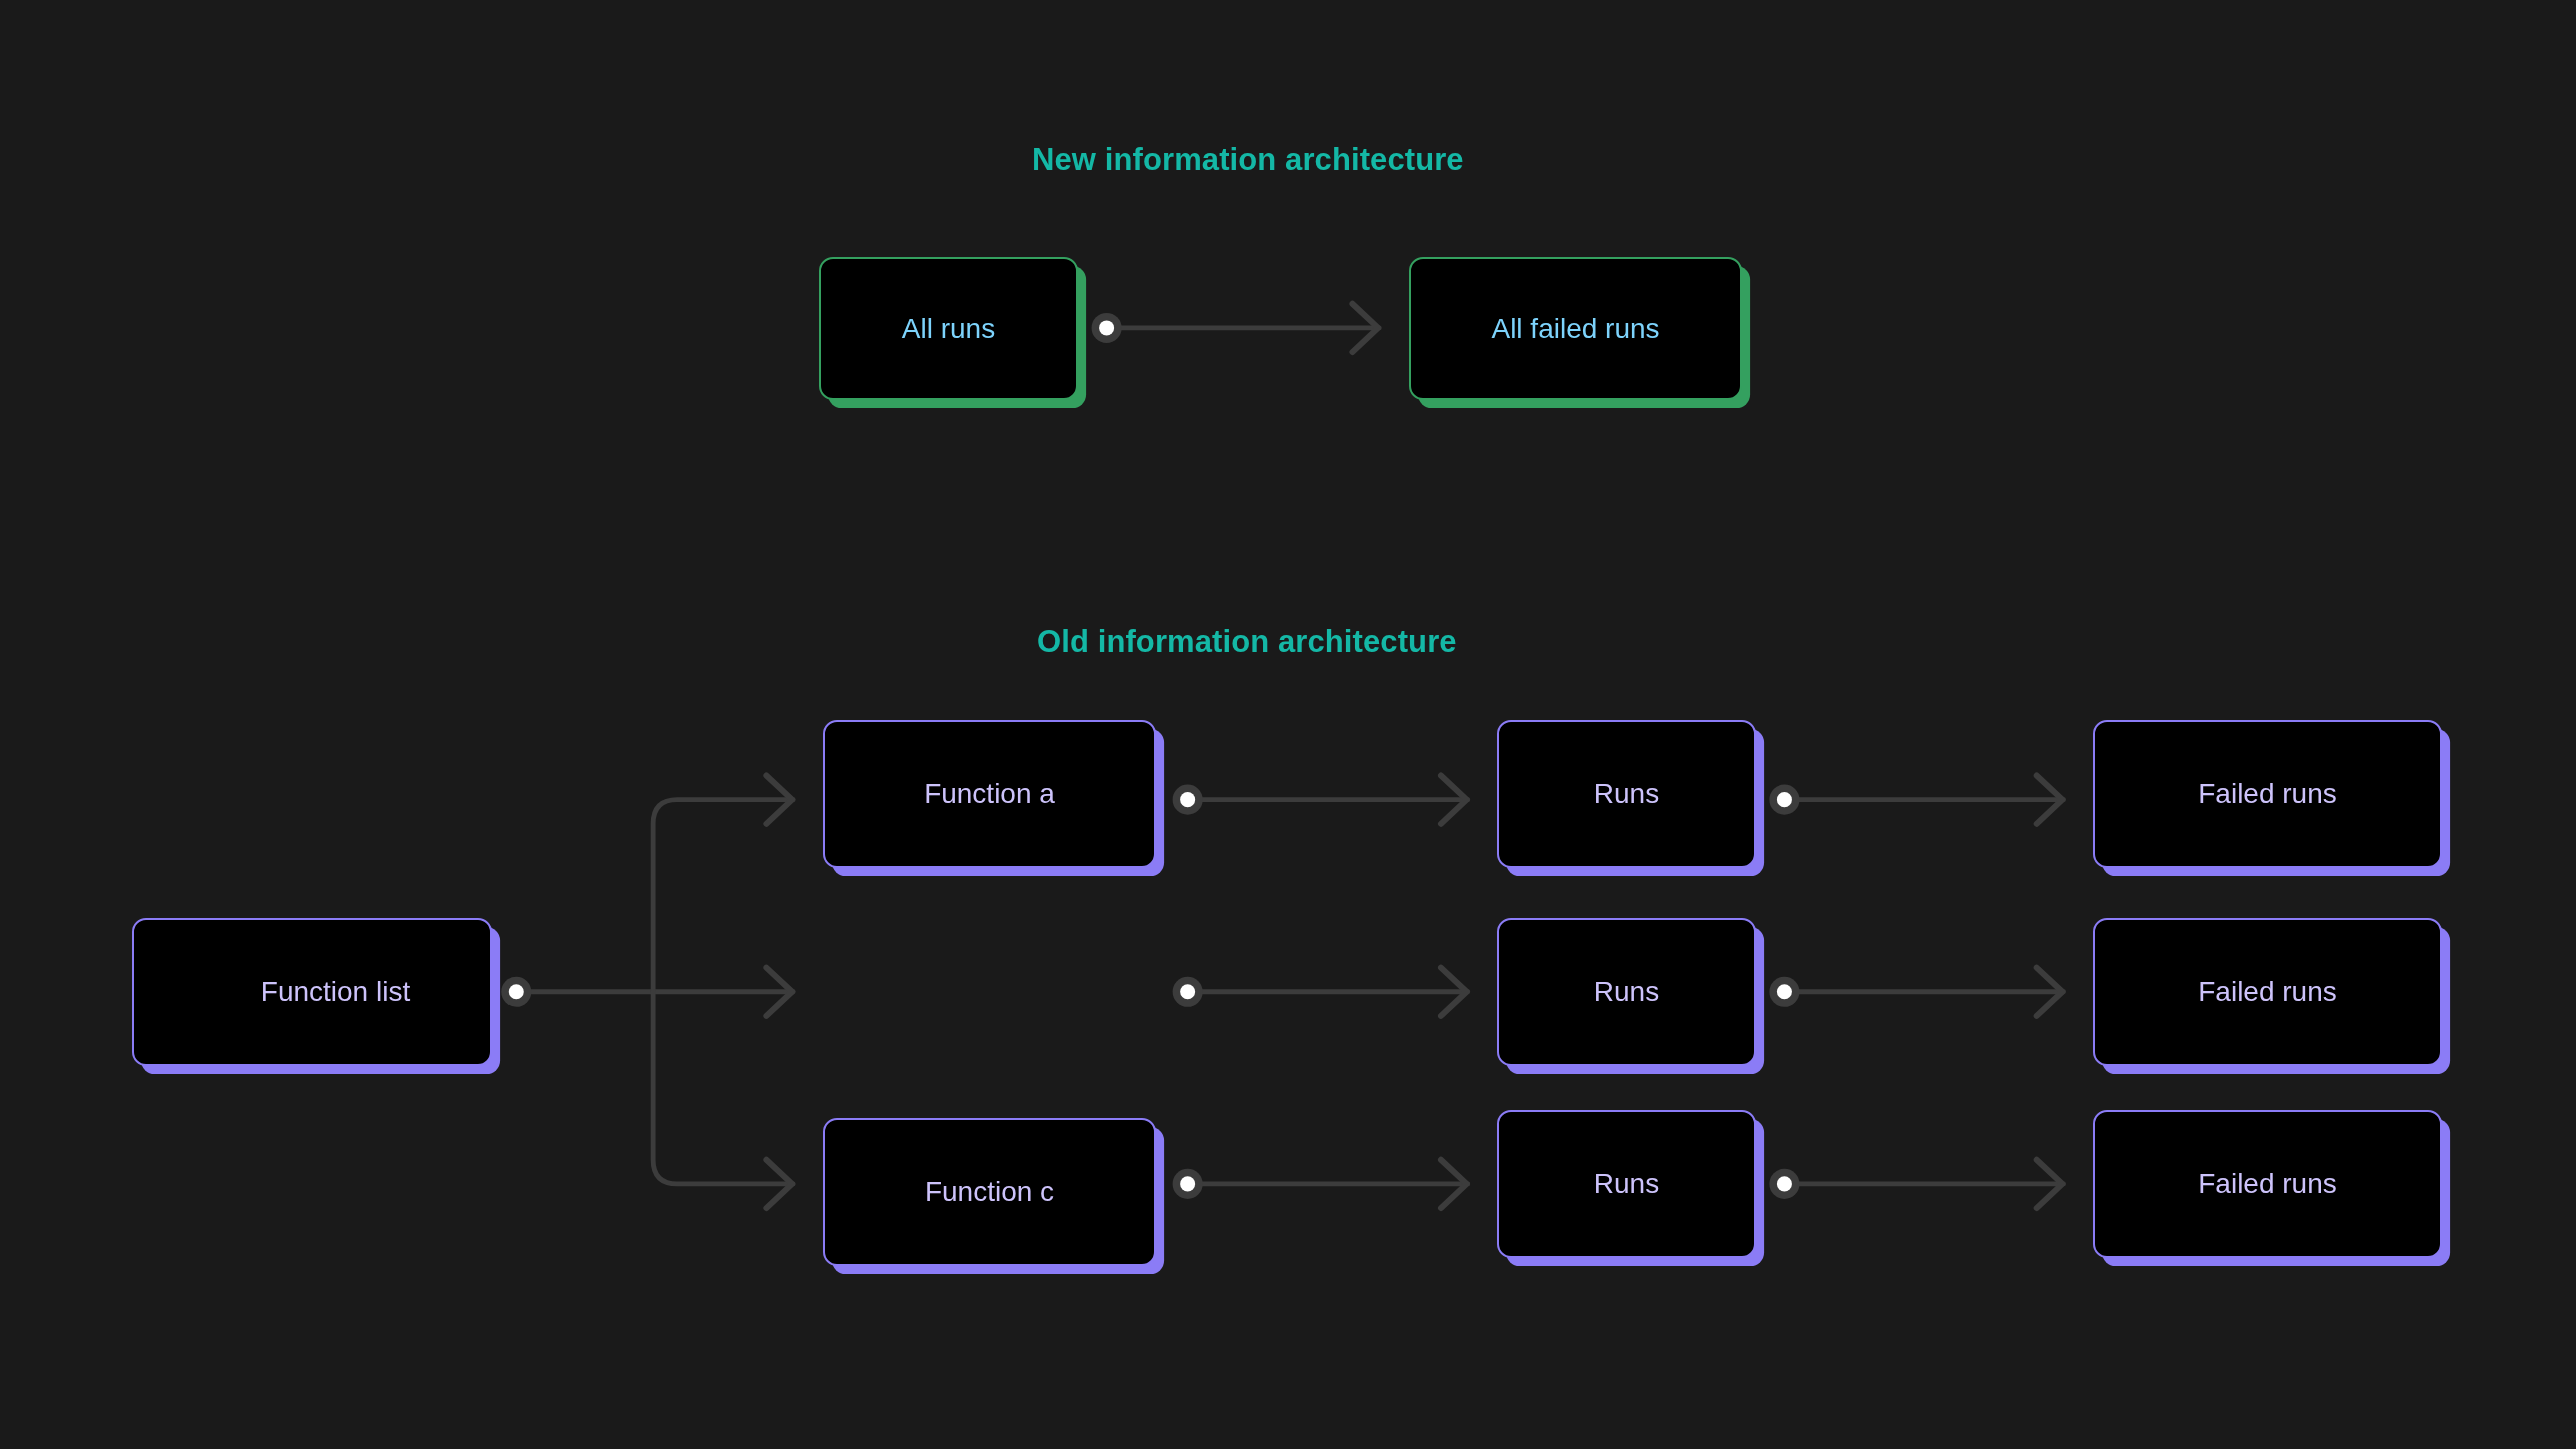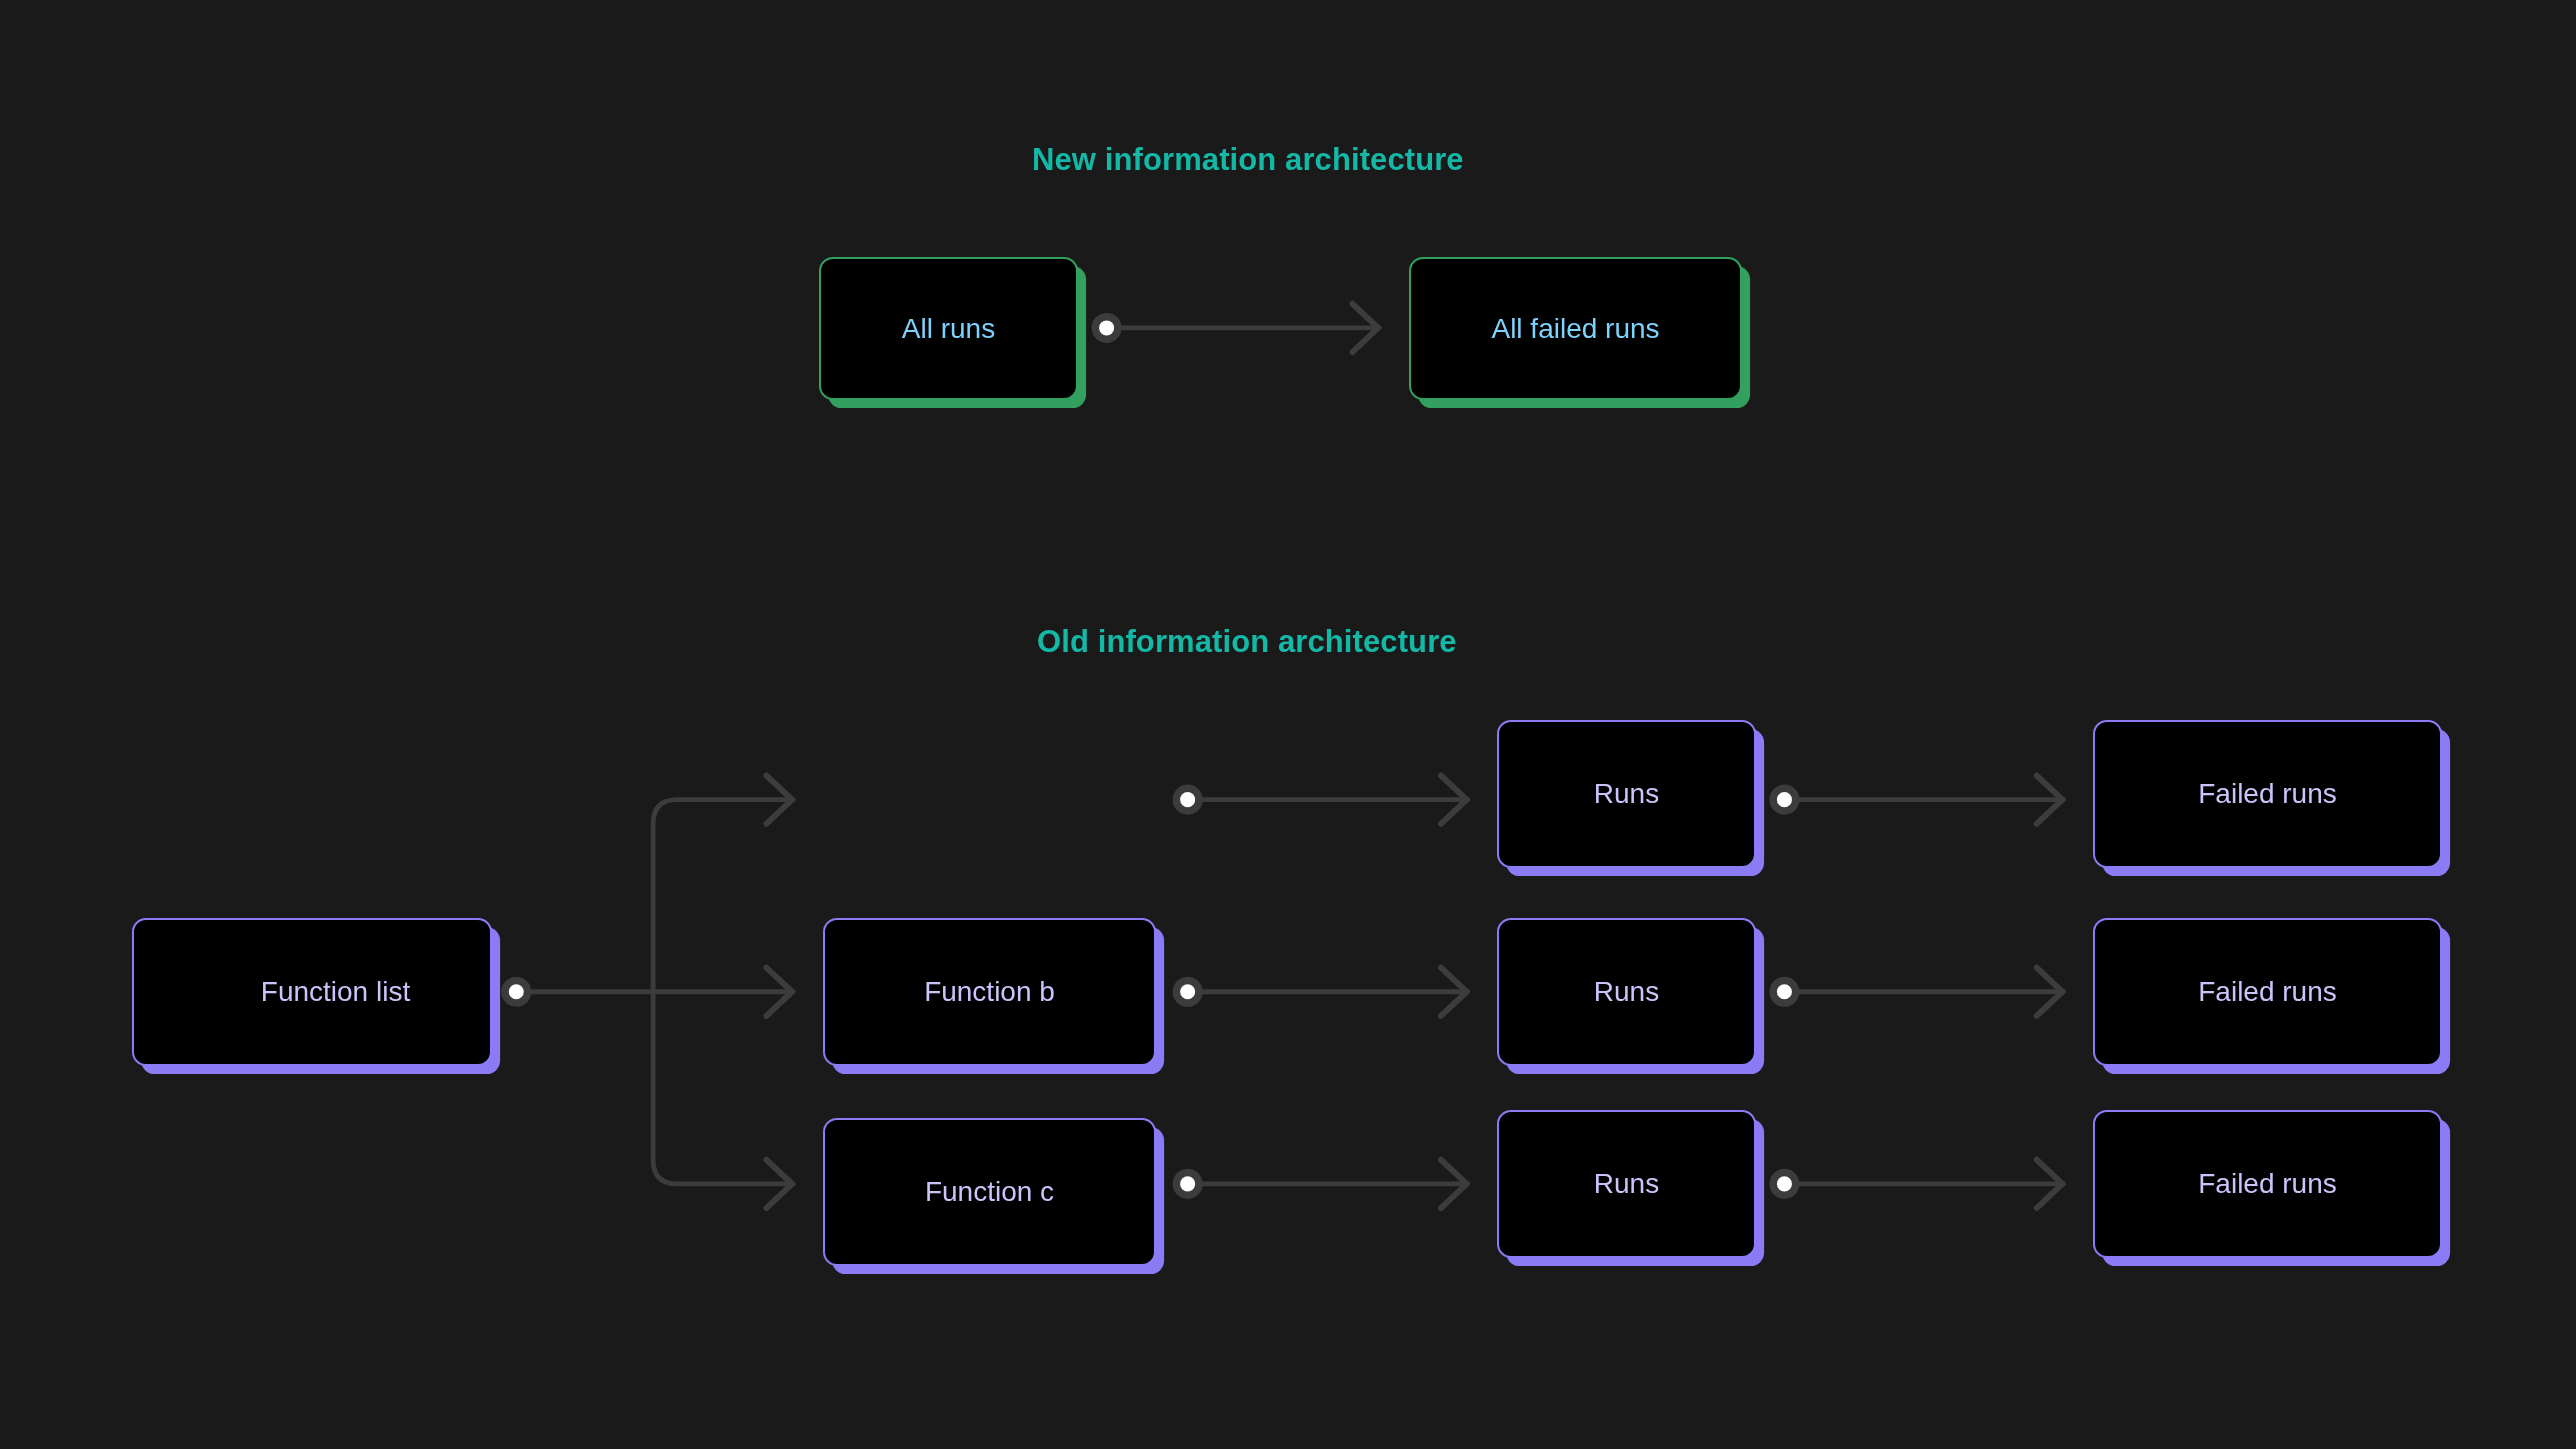--- a/index.html
+++ b/index.html
@@ -157,22 +157,22 @@
       <circle class="dot-core" cx="3325" cy="2206" r="14"></circle>
     </g>
   </svg>
 
   <div class="node green" style="left:819px; top:257px; width:259px; height:143px;">All runs</div>
 
   <div class="node green" style="left:1409px; top:257px; width:333px; height:143px;">All failed runs</div>
 
   <div class="node purple" style="left:132px; top:918px; width:360px; height:148px;padding-left:47px;">Function list</div>
 
+  <div class="node purple" style="left:823px; top:720px; width:333px; height:148px;">Function a</div>
 
-  <div class="node purple" style="left:823px; top:918px; width:333px; height:148px;">Function b</div>
 
   <div class="node purple" style="left:823px; top:1110px; width:333px; height:148px;margin-top:8px;">Function c</div>
 
   <div class="node purple" style="left:1497px; top:720px; width:259px; height:148px;">Runs</div>
 
   <div class="node purple" style="left:1497px; top:918px; width:259px; height:148px;">Runs</div>
 
   <div class="node purple" style="left:1497px; top:1110px; width:259px; height:148px;">Runs</div>
 
   <div class="node purple" style="left:2093px; top:720px; width:349px; height:148px;">Failed runs</div>

